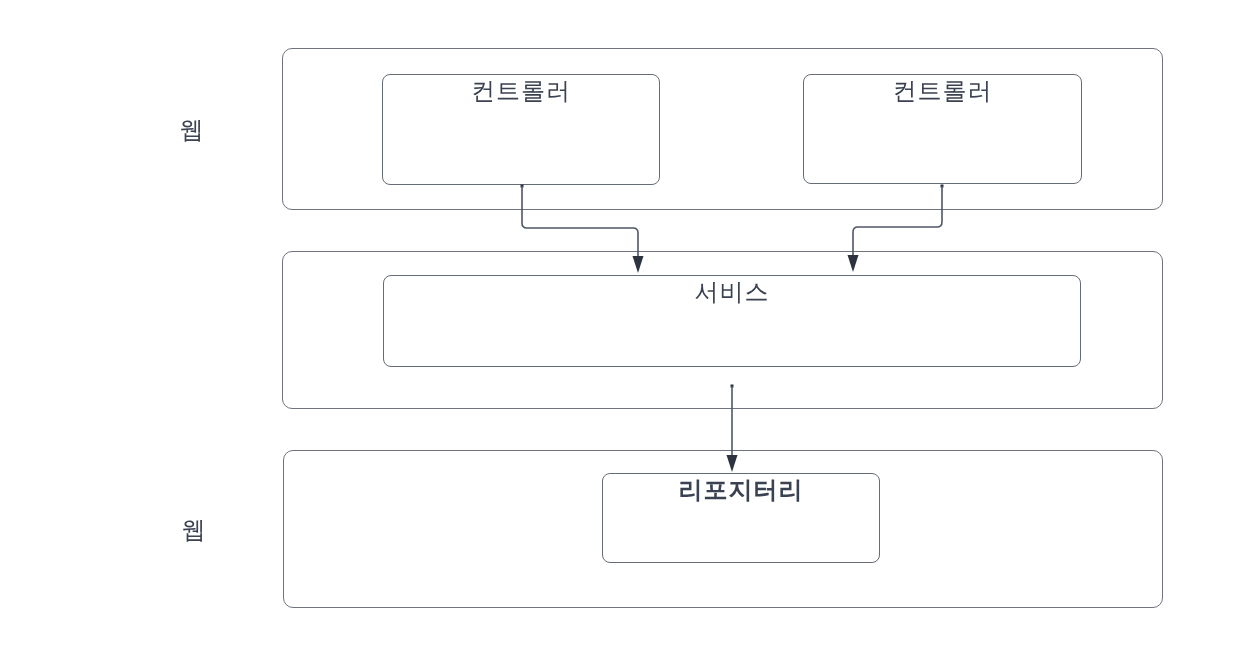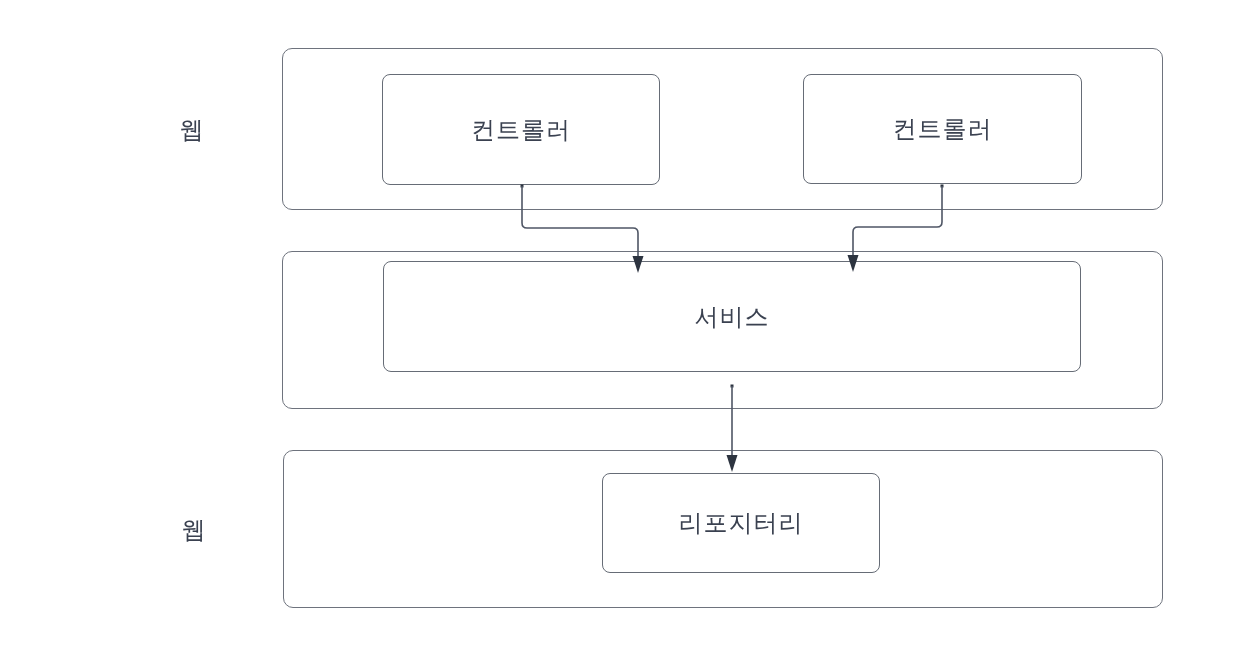--- a/index.html
+++ b/index.html
@@ -23,21 +23,20 @@
     background: transparent;
     box-sizing: border-box;
   }
   .node {
     position: absolute;
     border: 1.5px solid #666c76;
     border-radius: 8px;
     background: #ffffff;
     box-sizing: border-box;
     display: flex;
-    align-items: center;
     justify-content: center;
   }
   .node-label {
     font-size: 24px;
     letter-spacing: 1px;
     color: #3a4150;
     white-space: nowrap;
   }
   .layer-label {
     position: absolute;
@@ -85,25 +84,25 @@
   <div class="layer-container" style="left:283px; top:450px; width:880px; height:158px;"></div>
 
   <div class="node" style="left:382px; top:74px; width:278px; height:111px;">
     <span class="node-label">컨트롤러</span>
   </div>
 
   <div class="node" style="left:803px; top:74px; width:279px; height:110px;">
     <span class="node-label">컨트롤러</span>
   </div>
 
-  <div class="node" style="left:383px; top:261px; width:698px; height:111px;">
+  <div class="node" style="left:383px; top:275px; width:698px; height:92px;">
     <span class="node-label">서비스</span>
   </div>
 
-  <div class="node" style="left:602px; top:473px; width:278px; height:100px;">
+  <div class="node" style="left:602px; top:473px; width:278px; height:90px;font-weight:bold;">
     <span class="node-label">리포지터리</span>
   </div>
 
   <svg class="arrows-overlay" viewBox="0 0 1238 660" xmlns="http://www.w3.org/2000/svg">
 
     <g>
       <rect class="arrow-start-dot" x="520.5" y="184.5" width="3" height="3"></rect>
       <path class="arrow-line" d="M522 186 L522 223 Q522 228 527 228 L633 228 Q638 228 638 233 L638 258"></path>
       <polygon class="arrow-head" points="632.5,256 643.5,256 638,273"></polygon>
     </g>

